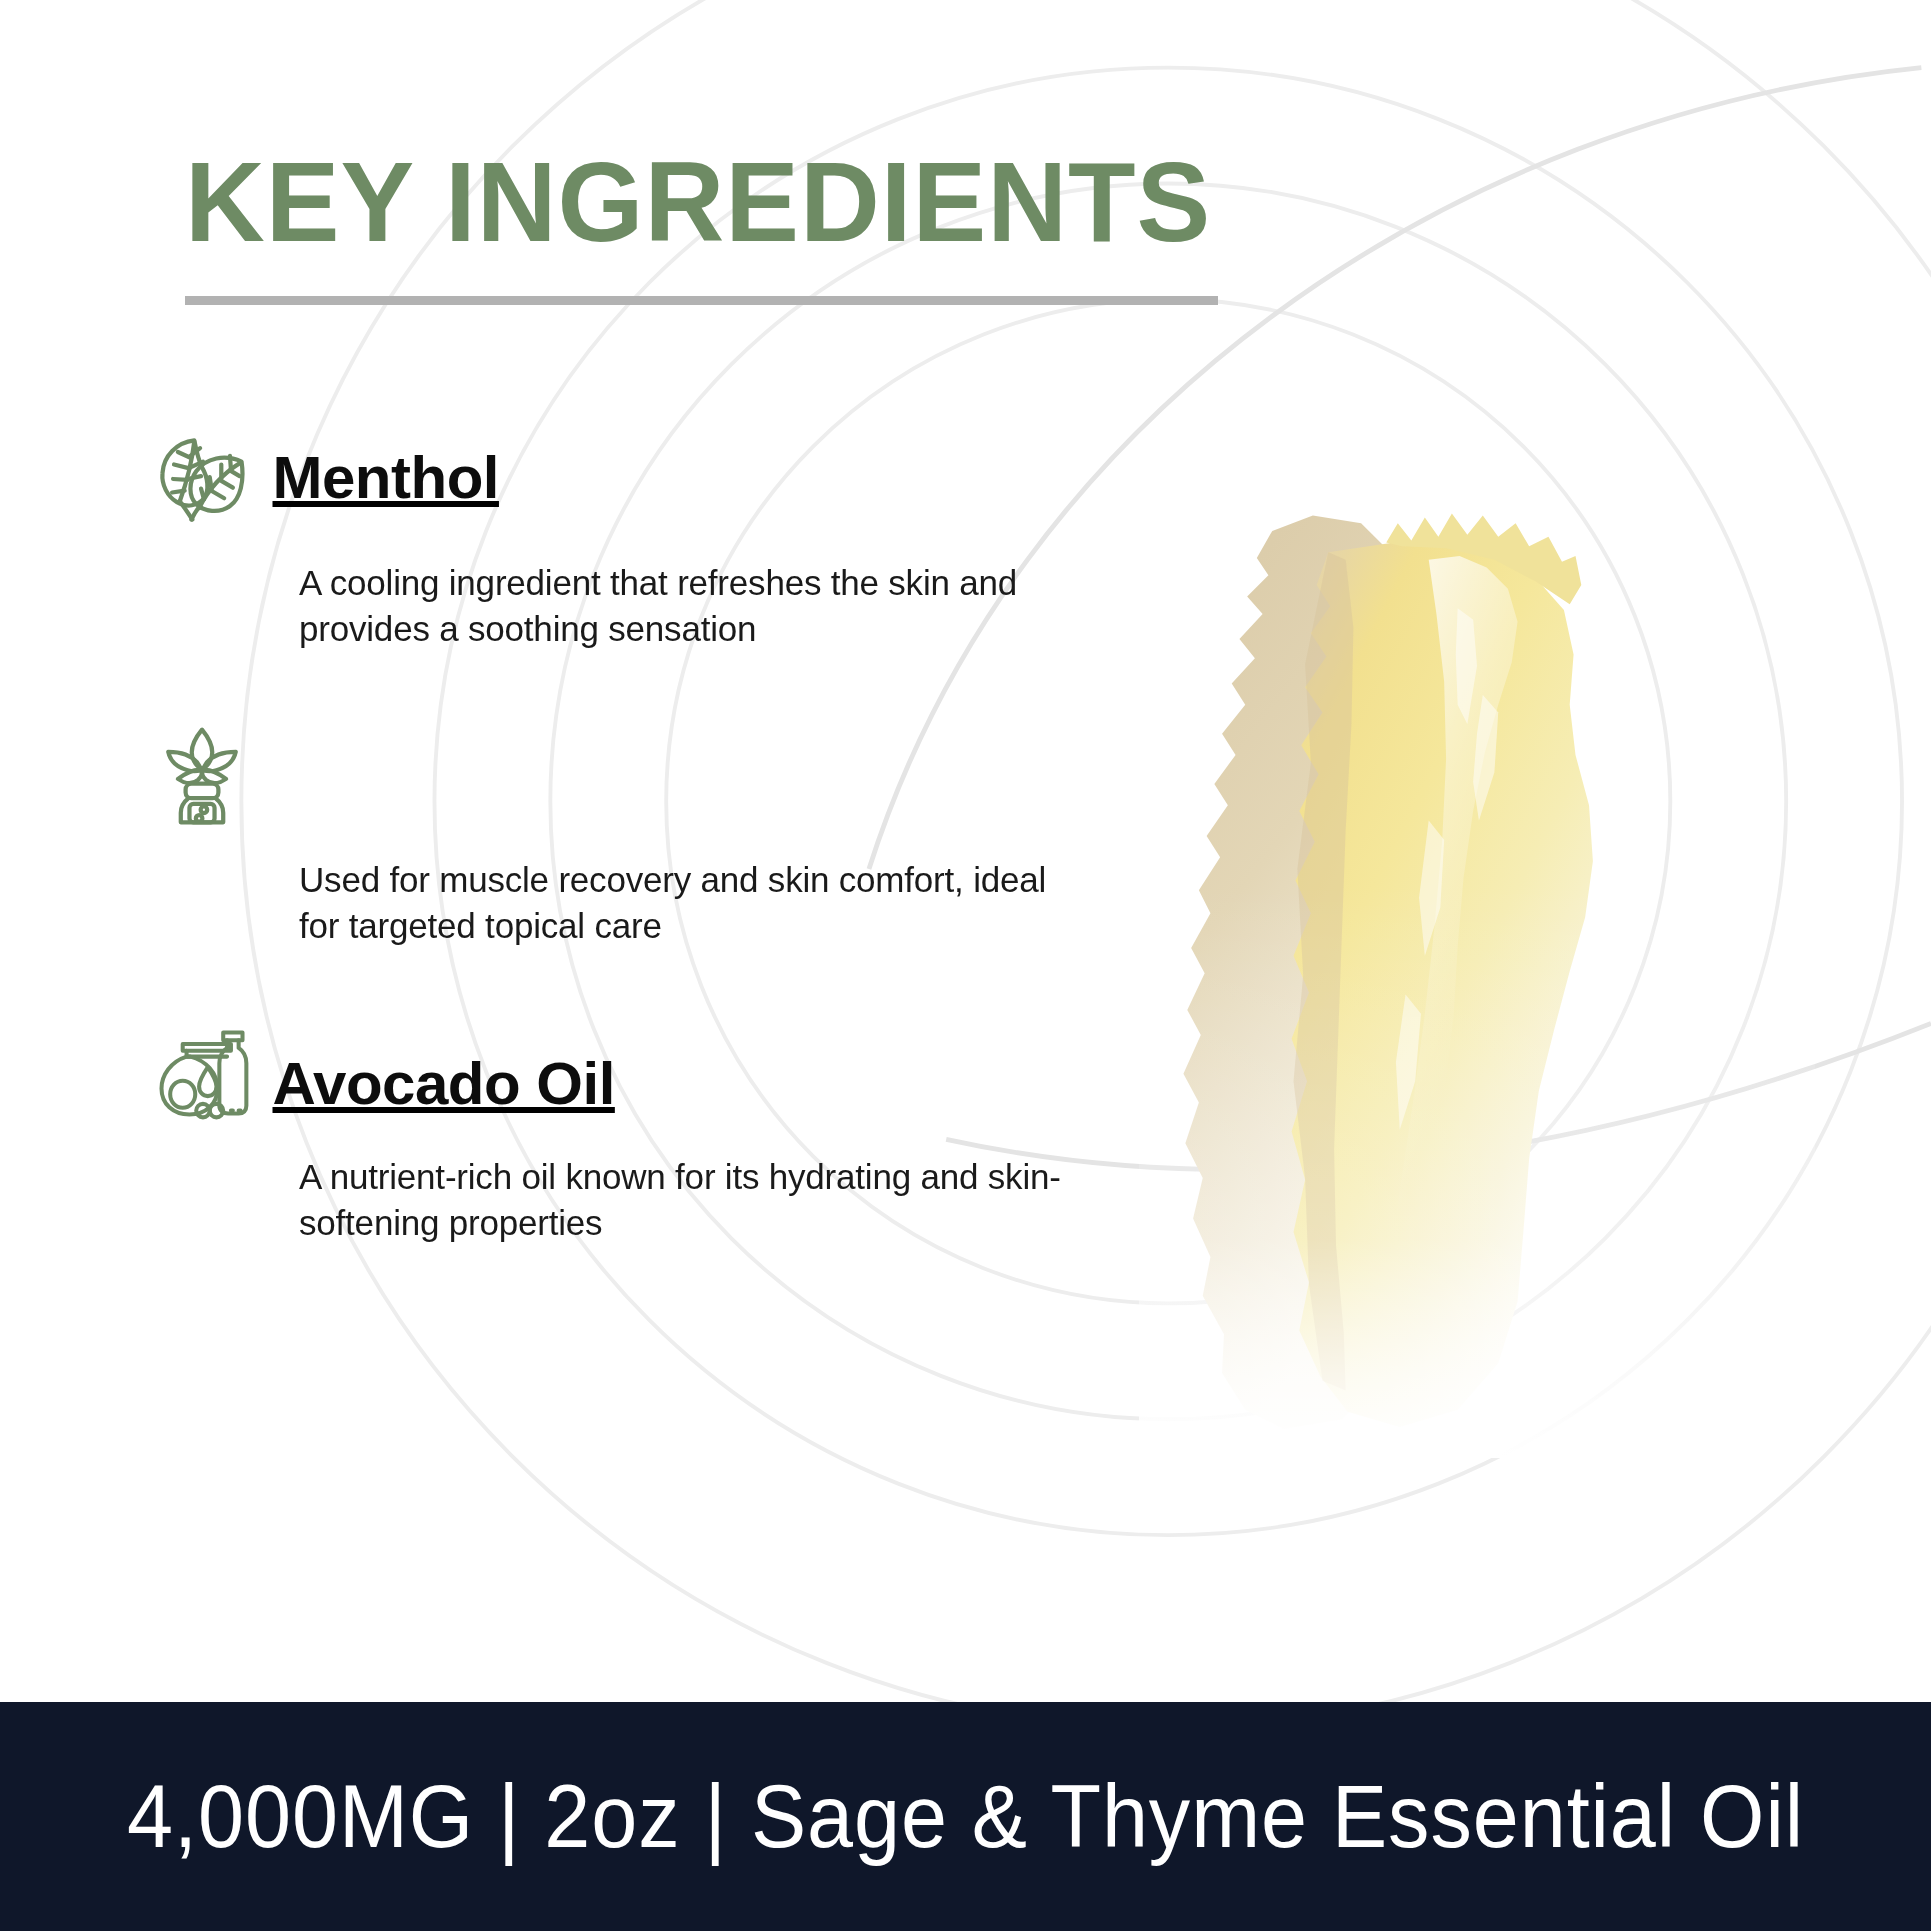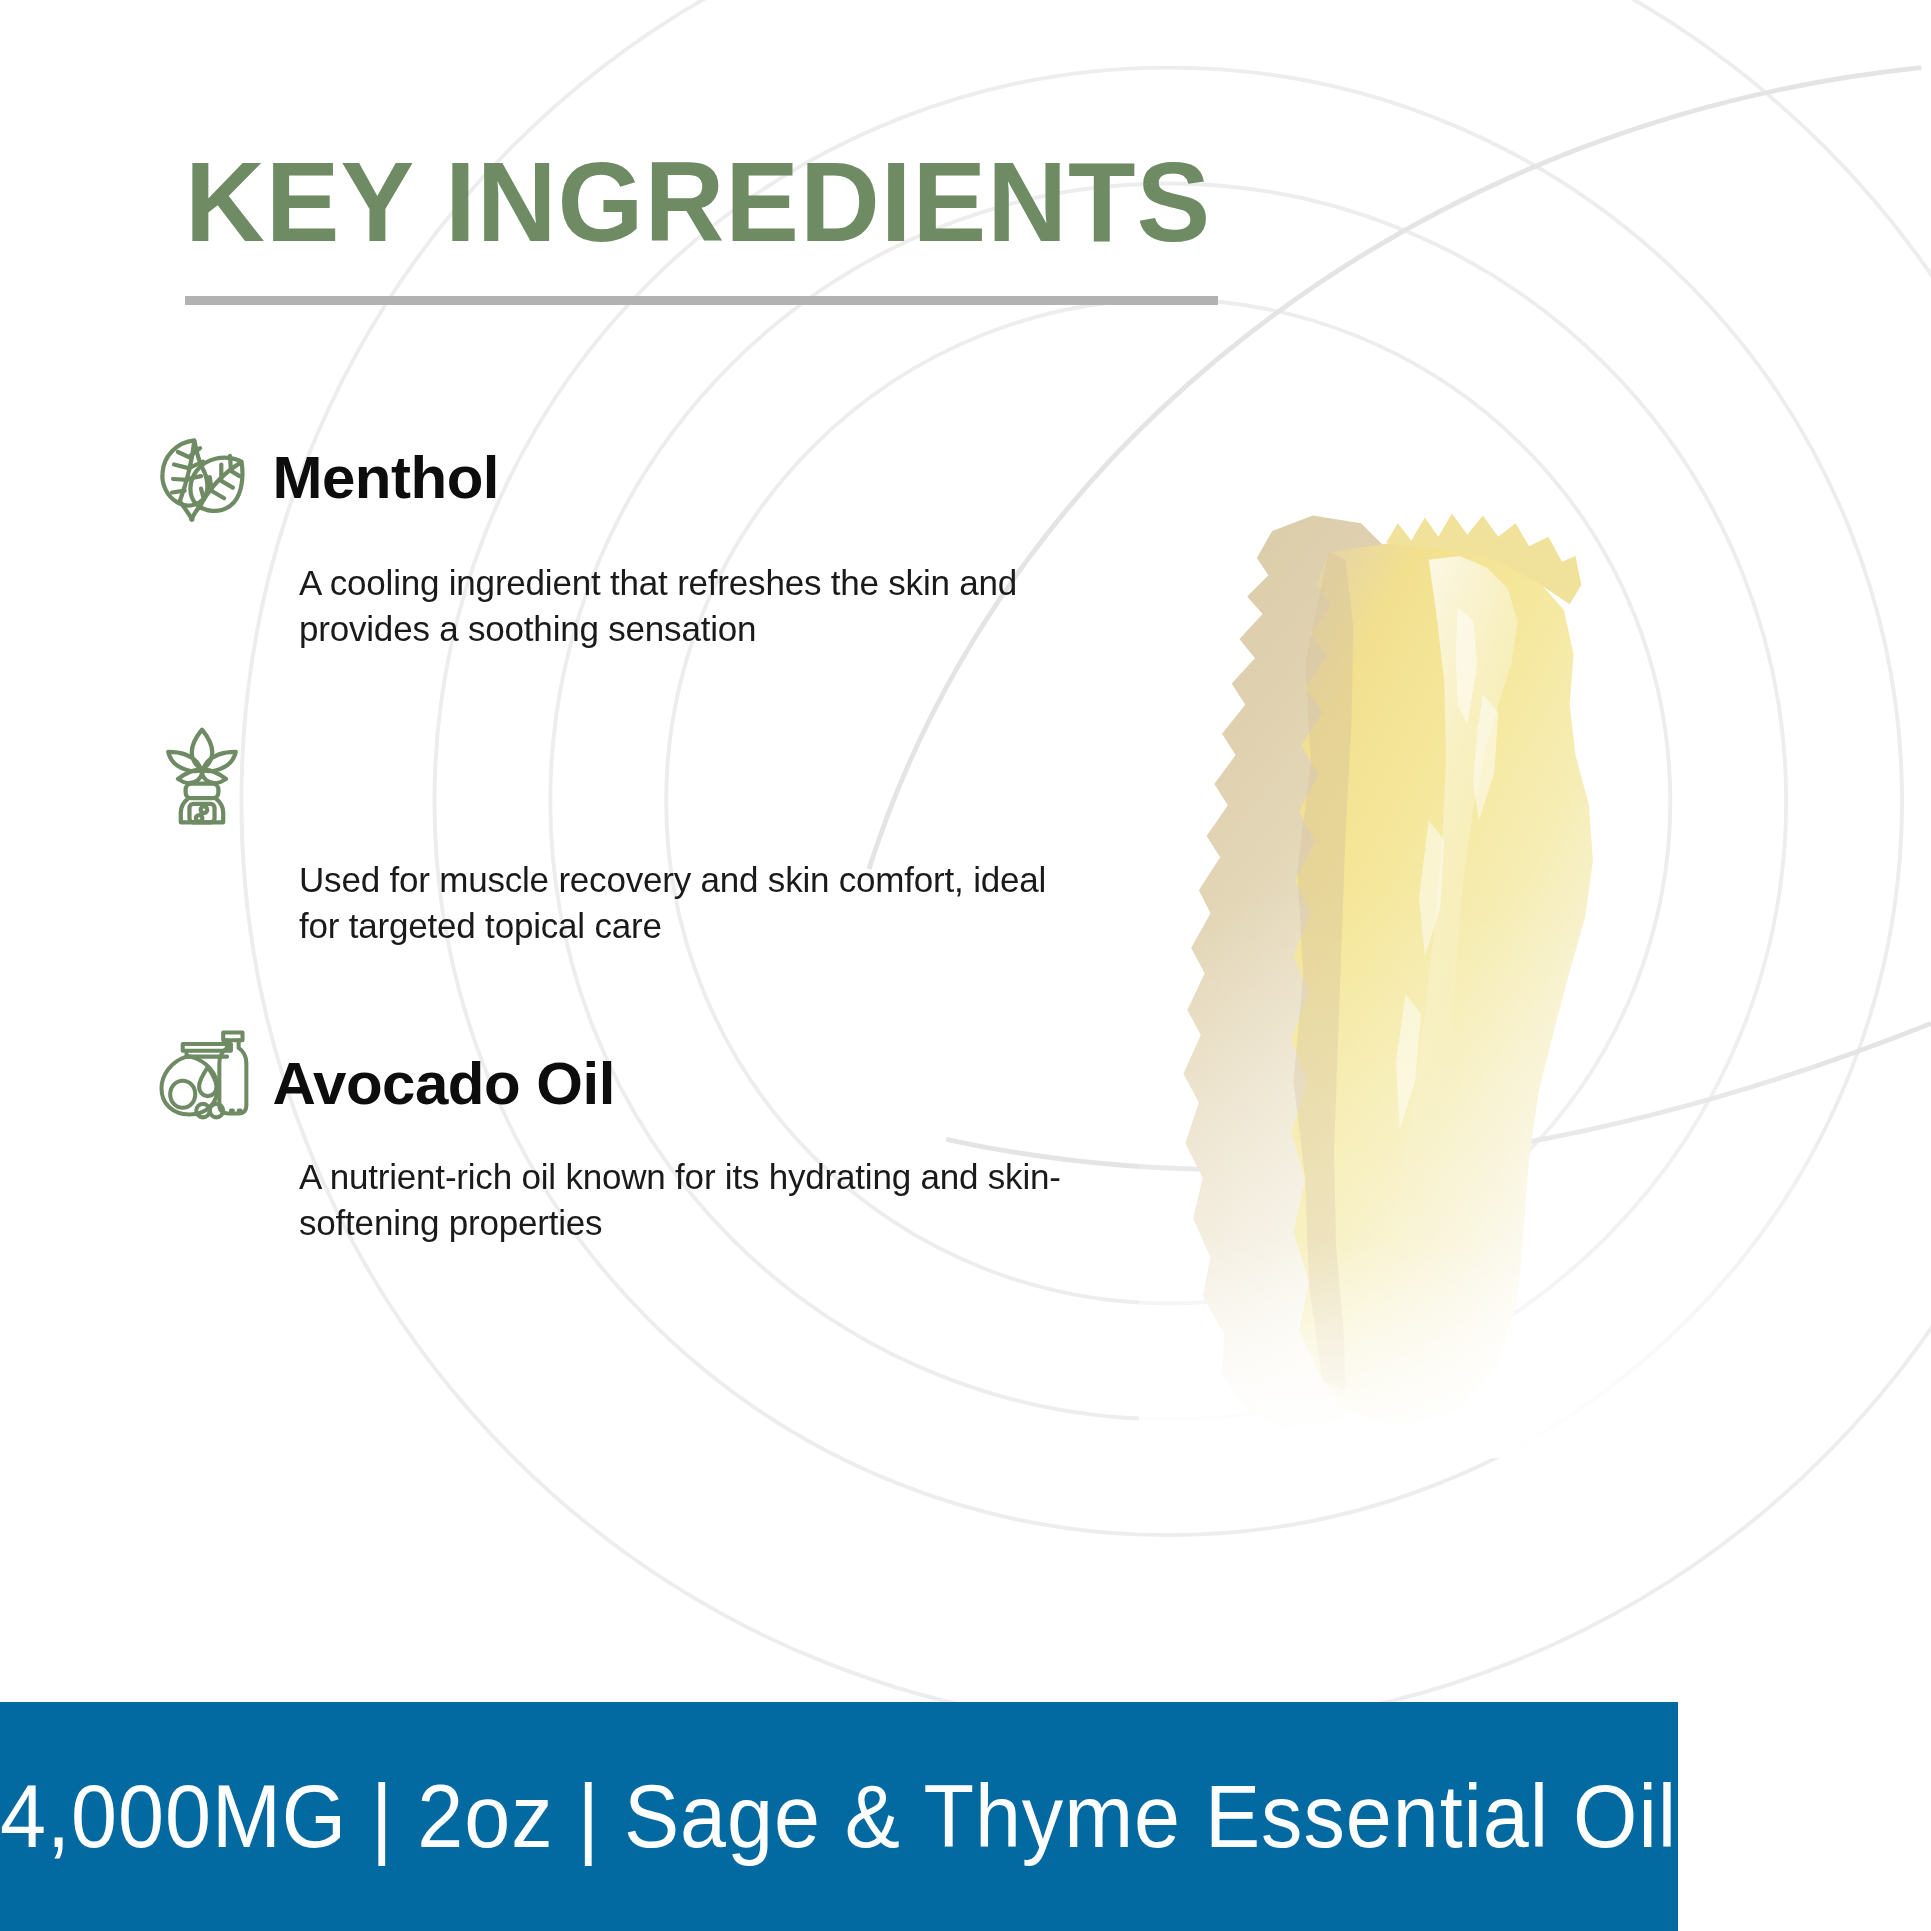--- a/index.html
+++ b/index.html
@@ -31,21 +31,21 @@
   .title-rule {
     margin-top:37px;
     width:1033px;
     height:8.7px;
     background:#B2B2B2;
   }
 
   
   .ingredients { position:absolute; left:145px; top:425px; width:966px; }
   .ingredient { position:relative; margin-bottom:71px; }
-  .ing-row { display:flex; align-items:flex-start; }
+  .ing-row { display:flex; align-items:flex-start;text-decoration:underline; }
   .ing-icon {
     width:114px; min-width:114px; height:114px;
     margin-right:13.5px;
     display:flex; align-items:flex-start; justify-content:center;
   }
   .ing-icon svg { display:block; }
   .ing-name {
     font-family:"Liberation Sans", sans-serif;
     font-weight:700;
     font-size:60px;
@@ -73,22 +73,22 @@
     position:absolute;
     left:1139px; top:415px;
     width:676px; height:1043px;
     pointer-events:none;
   }
 
   
   .banner {
     position:absolute;
     left:0; bottom:0;
-    width:1678px; height:229px;
-    background:#0369a1;
+    width:1931px; height:229px;
+    background:#0f172a;
     display:flex; align-items:center; justify-content:center;margin-top:24px;
   }
   .banner-text {
     font-family:"Liberation Sans Narrow","Liberation Sans", sans-serif;
     font-weight:300;
     font-size:89px;
     color:#ffffff;
     letter-spacing:1px;
     white-space:nowrap;
     transform:scaleX(0.93);

